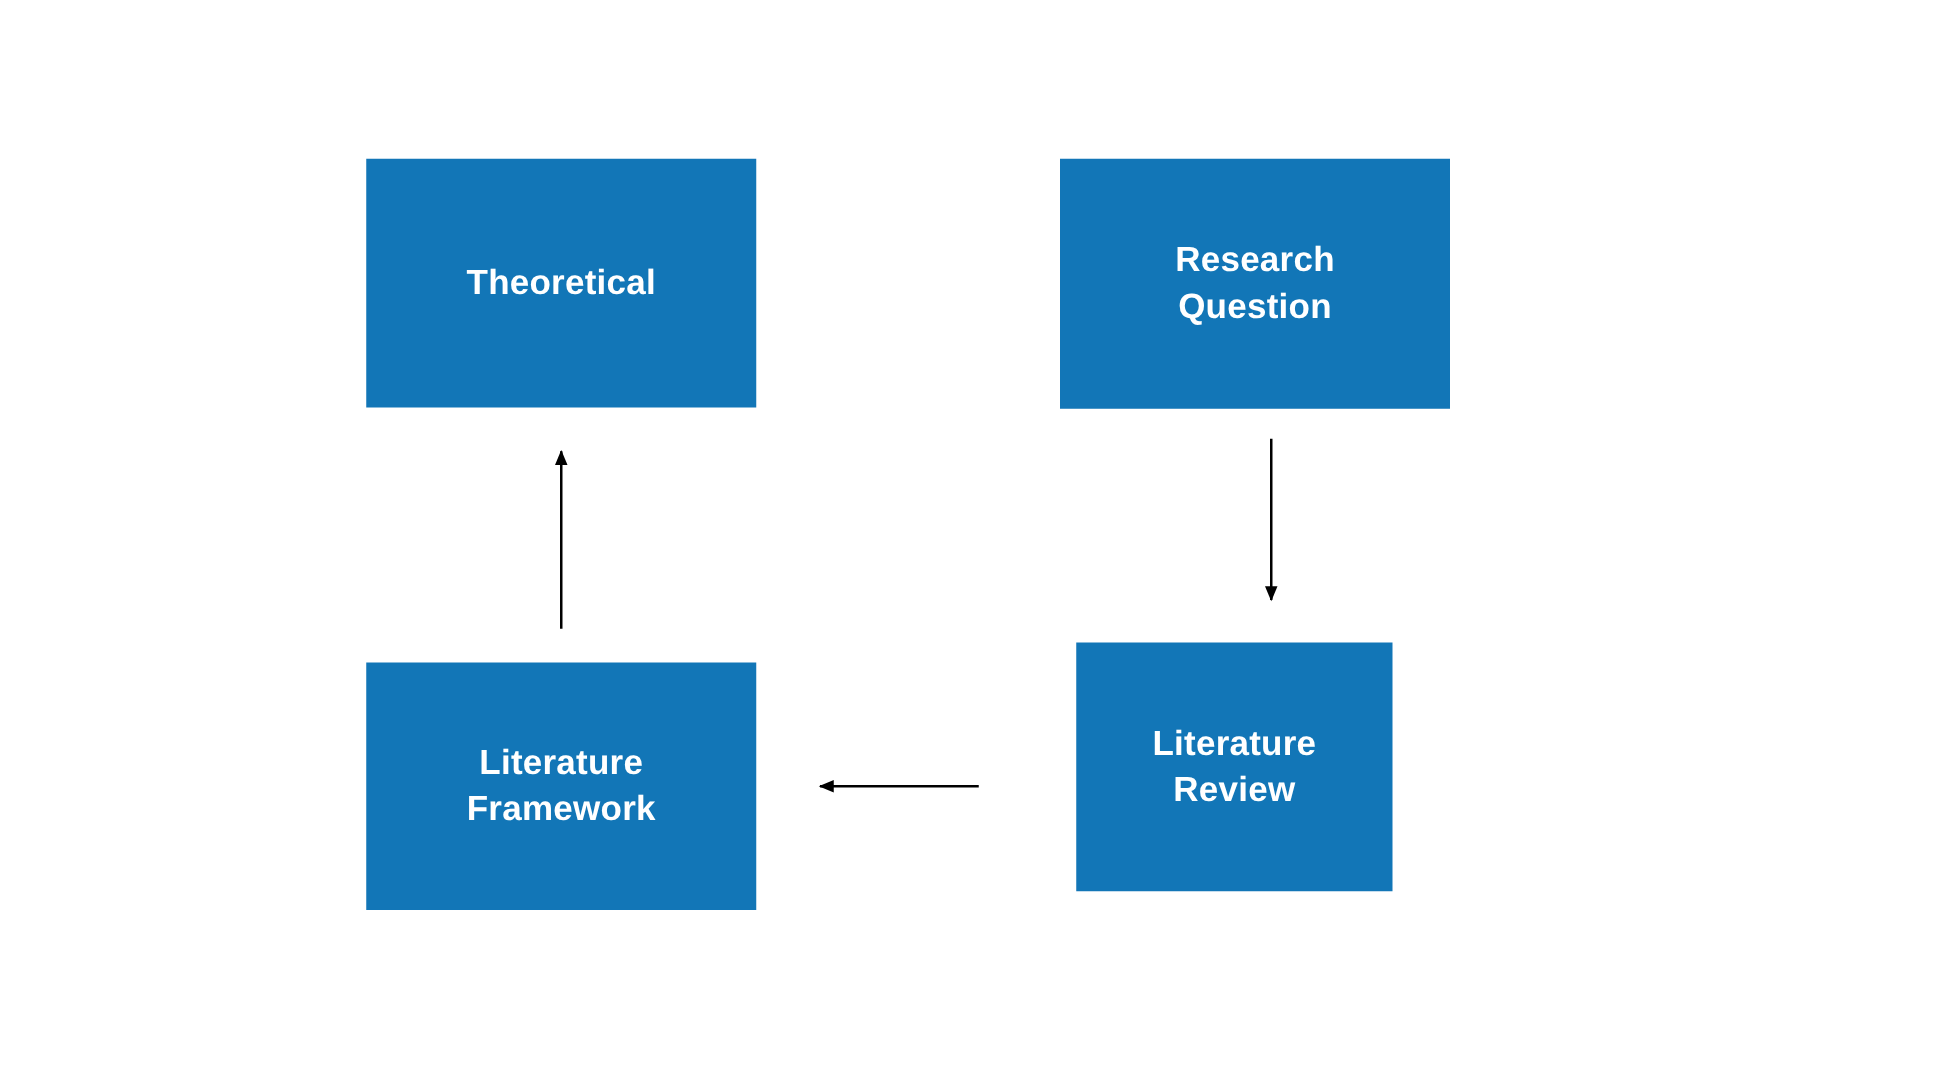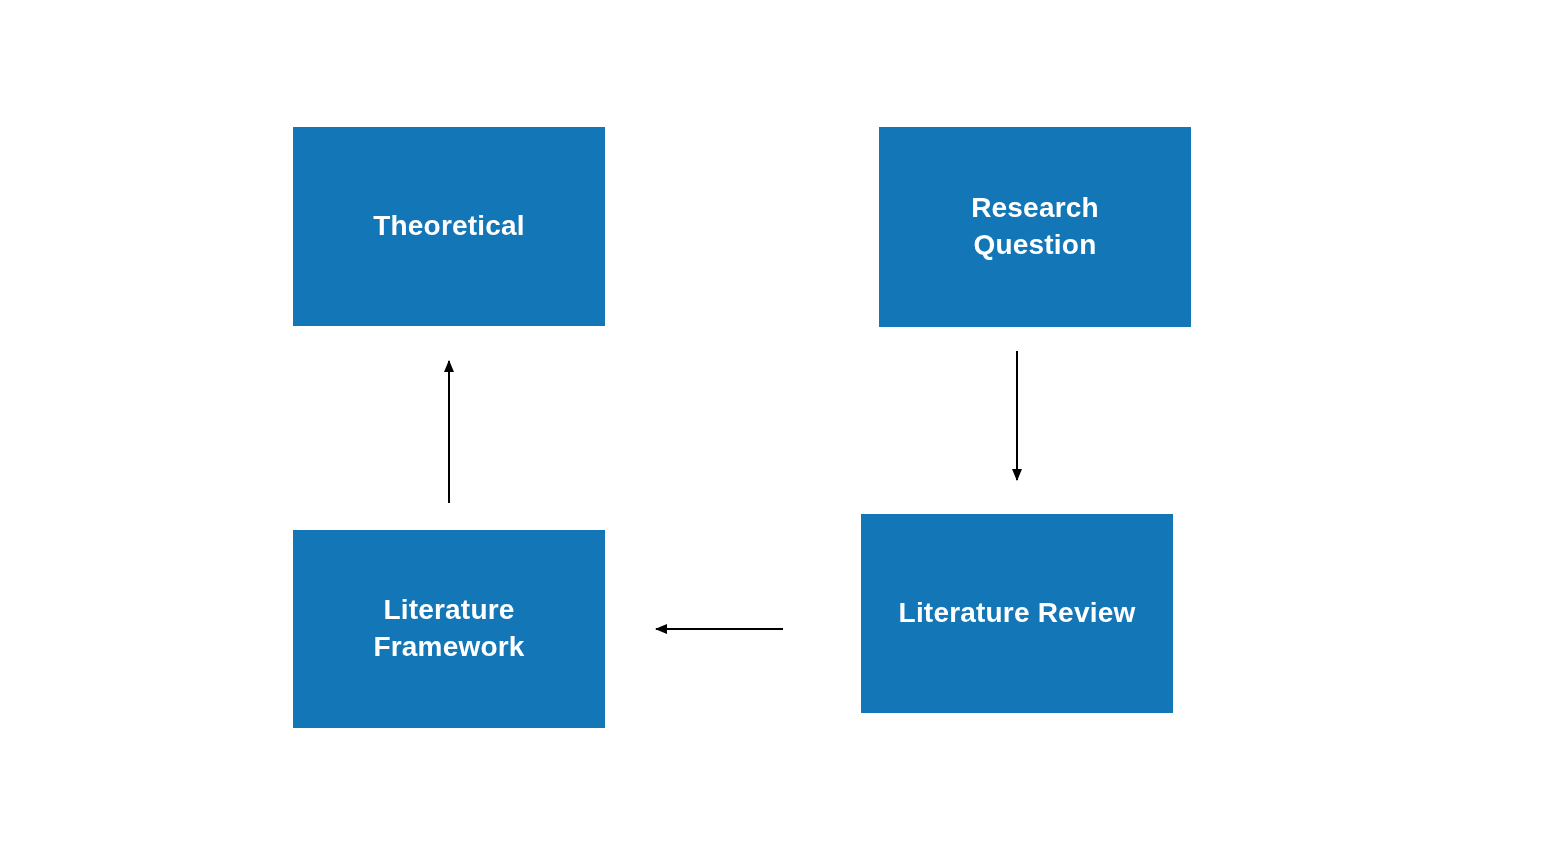--- a/index.html
+++ b/index.html
@@ -25,23 +25,23 @@
     text-align: center;
     font-size: 28px;
     font-weight: 700;
     line-height: 1.32;
     letter-spacing: 0.2px;
   }
   .node .label {
     padding: 0 36px;
   }
   #node-hypothesis            { left: 293px; top: 127px; width: 312px; height: 199px; }
-  #node-research-question     { left: 879px; top: 127px; width: 312px; height: 200px; }
+  #node-research-question     { left: 848px; top: 127px; width: 312px; height: 200px; }
   #node-theoretical-framework { left: 293px; top: 530px; width: 312px; height: 198px; }
-  #node-literature-review     { left: 861px; top: 514px; width: 312px; height: 199px; }
+  #node-literature-review     { left: 861px; top: 514px; width: 253px; height: 199px; }
   svg.edges {
     position: absolute;
     left: 0;
     top: 0;
     width: 1556px;
     height: 852px;
     pointer-events: none;
   }
 </style>
 </head>

